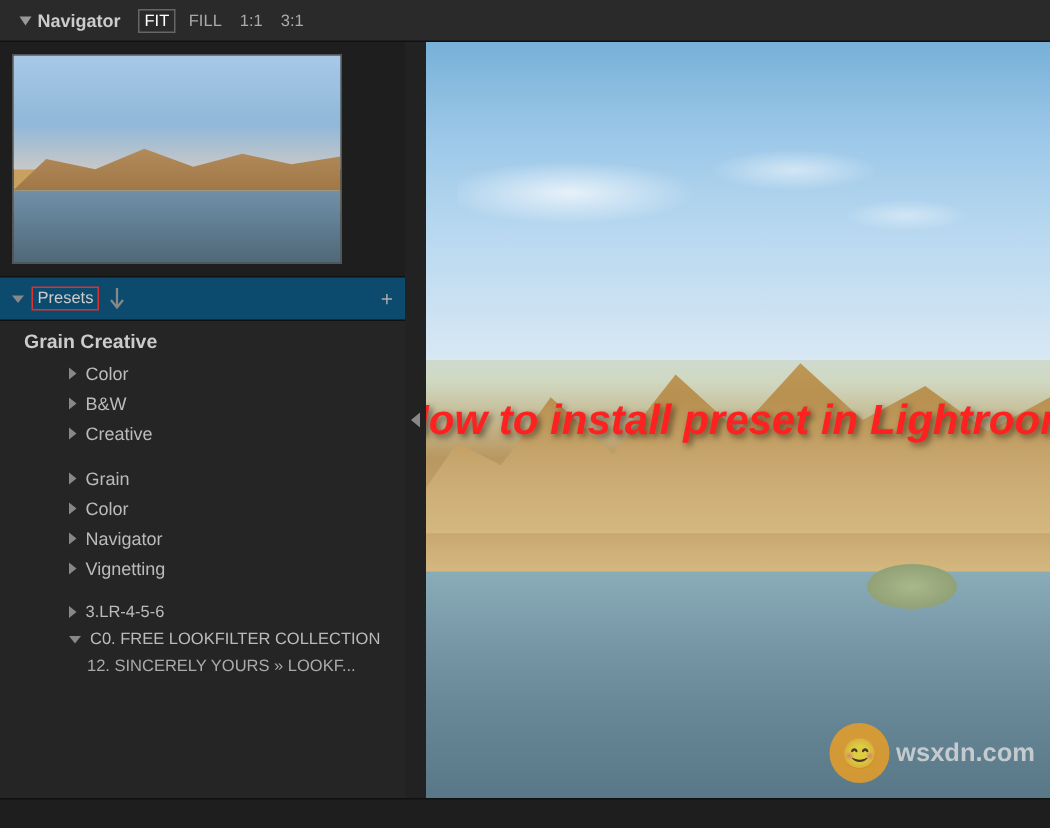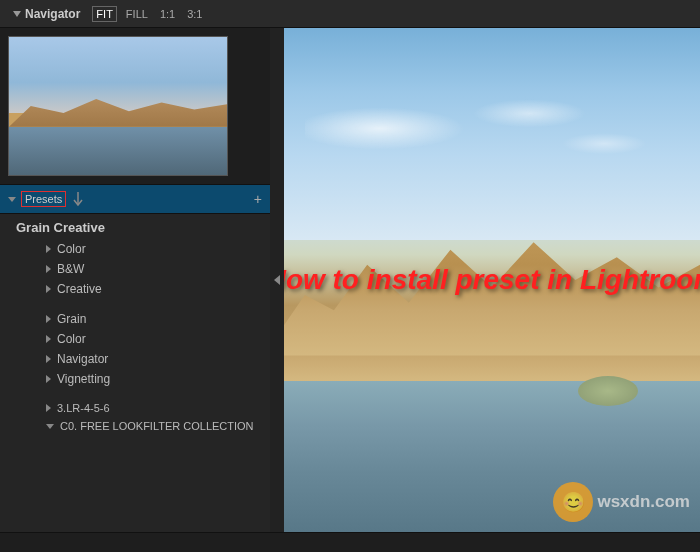--- a/index.html
+++ b/index.html
@@ -444,20 +444,23 @@
         <div class="preset-collection-header">
           <span class="tri-right-sm"></span>
           <span>3.LR-4-5-6</span>
         </div>
 
         <div class="preset-collection-header">
           <span class="tri-down-sm"></span>
           <span>C0. FREE LOOKFILTER COLLECTION</span>
         </div>
 
+        <div class="preset-collection-child">
+          <span>12. SINCERELY YOURS » LOOKF...</span>
+        </div>
 
       </div>
     </div>
   </div>
 
   <div class="left-arrow">
     <div class="left-arrow-icon"></div>
   </div>
 
   <div class="main-content">

